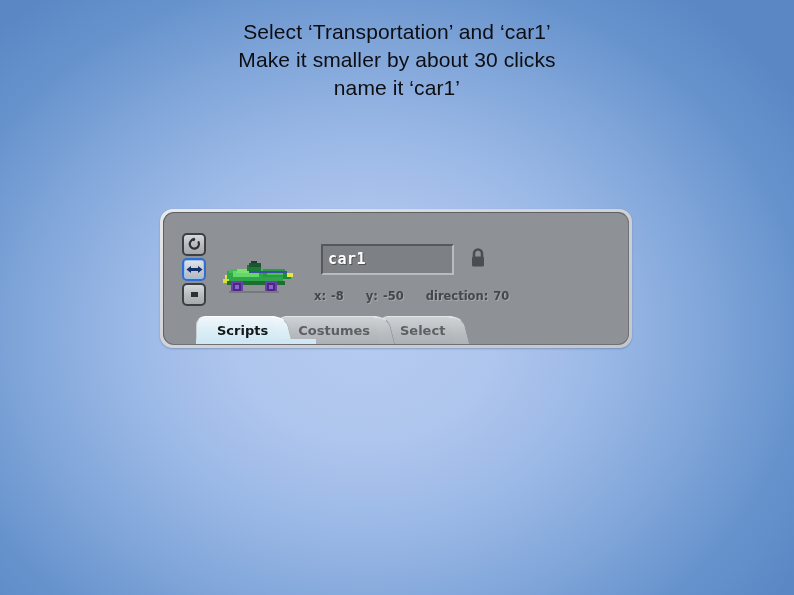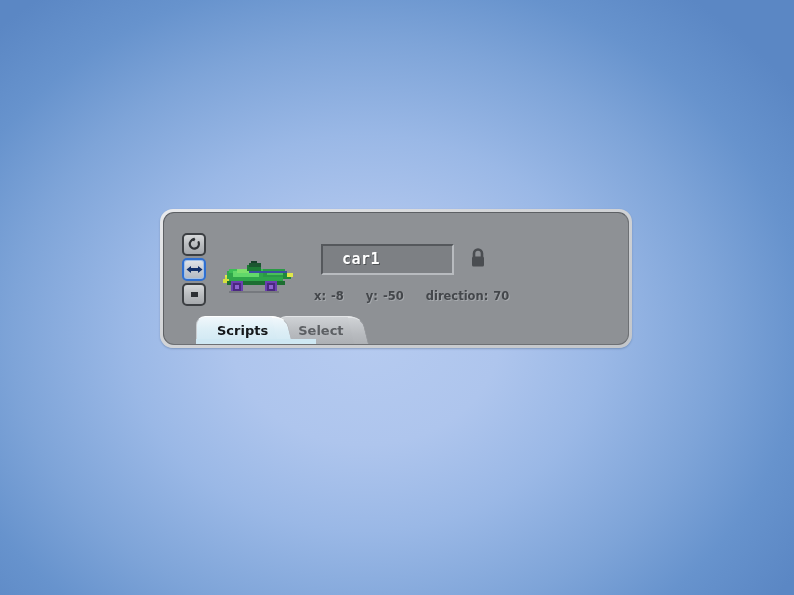--- a/index.html
+++ b/index.html
@@ -116,21 +116,21 @@
     width: 133px;
     height: 31px;
     box-sizing: border-box;
     background: #7d8084;
     border-top: 2px solid #55585c;
     border-left: 2px solid #55585c;
     border-right: 2px solid #b8bbbf;
     border-bottom: 2px solid #b8bbbf;
     display: flex;
     align-items: center;
-    padding-left: 19px;
+    padding-left: 5px;
   }
   .name-text {
     color: #ffffff;
     font-family: "DejaVu Sans Mono", monospace;
     font-size: 15px;
     font-weight: bold;
     letter-spacing: 0.5px;
     line-height: 1;
     text-shadow: 1px 1px 0 rgba(40,42,45,0.55);
   }
@@ -235,20 +235,25 @@
     height: 5px;
     background: #cfe8f3;
     z-index: 6;
   }
 </style>
 </head>
 <body>
 
 <div id="slide">
 
+  <div class="title-block">
+    <span class="title-line">Select ‘Transportation’ and ‘car1’</span>
+    <span class="title-line">Make it smaller by about 30 clicks</span>
+    <span class="title-line">name it ‘car1’</span>
+  </div>
 
   <div class="panel-outer">
     <div class="panel-inner">
 
       <div class="rotcol">
 
         <div class="rotbtn">
           <span>
             <svg width="15" height="15" viewBox="0 0 15 15">
               <path d="M11.6 5.2 A4.6 4.6 0 1 1 7.2 2.4" fill="none" stroke="#2d3034" stroke-width="2.2" stroke-linecap="round"></path>
@@ -334,20 +339,23 @@
         <span class="coord-value">-50</span>
         <span class="coord-label">direction:</span>
         <span class="coord-value last">70</span>
       </div>
 
       <div class="tab-strip"></div>
       <div class="tabbar">
         <div class="tab active">
           <span class="tab-label">Scripts</span>
         </div>
+        <div class="tab inactive t2">
+          <span class="tab-label">Costumes</span>
+        </div>
         <div class="tab inactive t3">
           <span class="tab-label">Select</span>
         </div>
       </div>
 
     </div>
   </div>
 
 </div>
 

